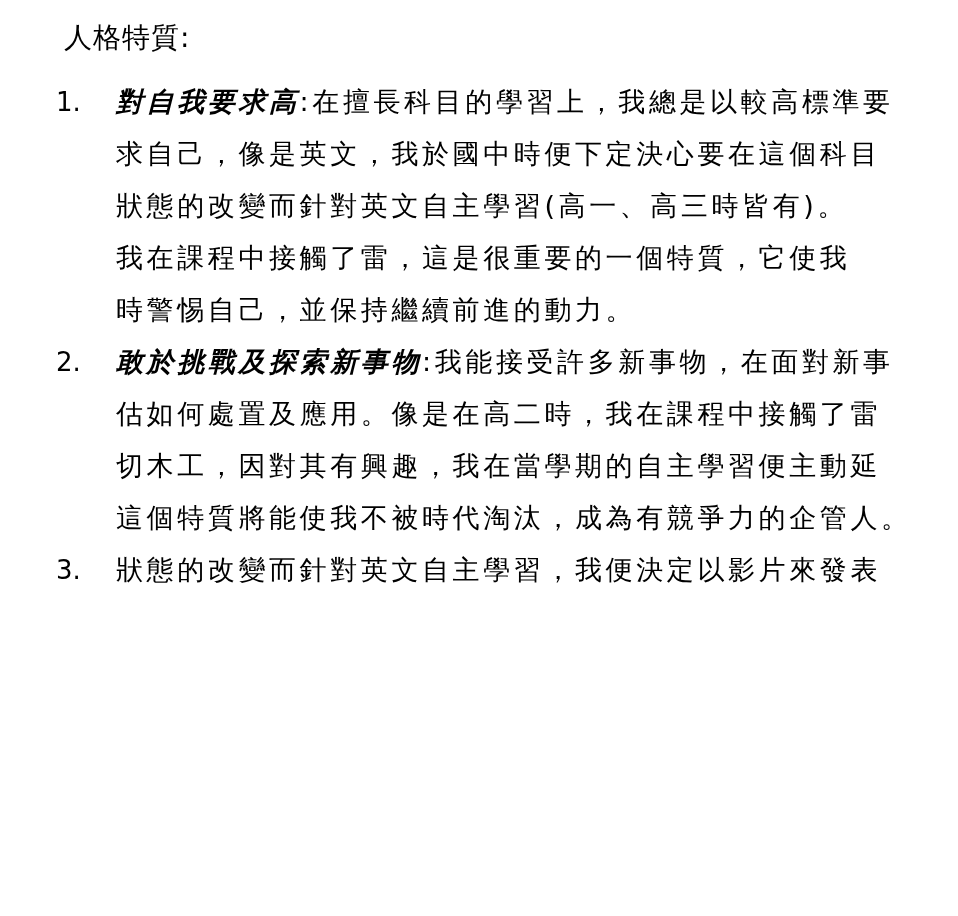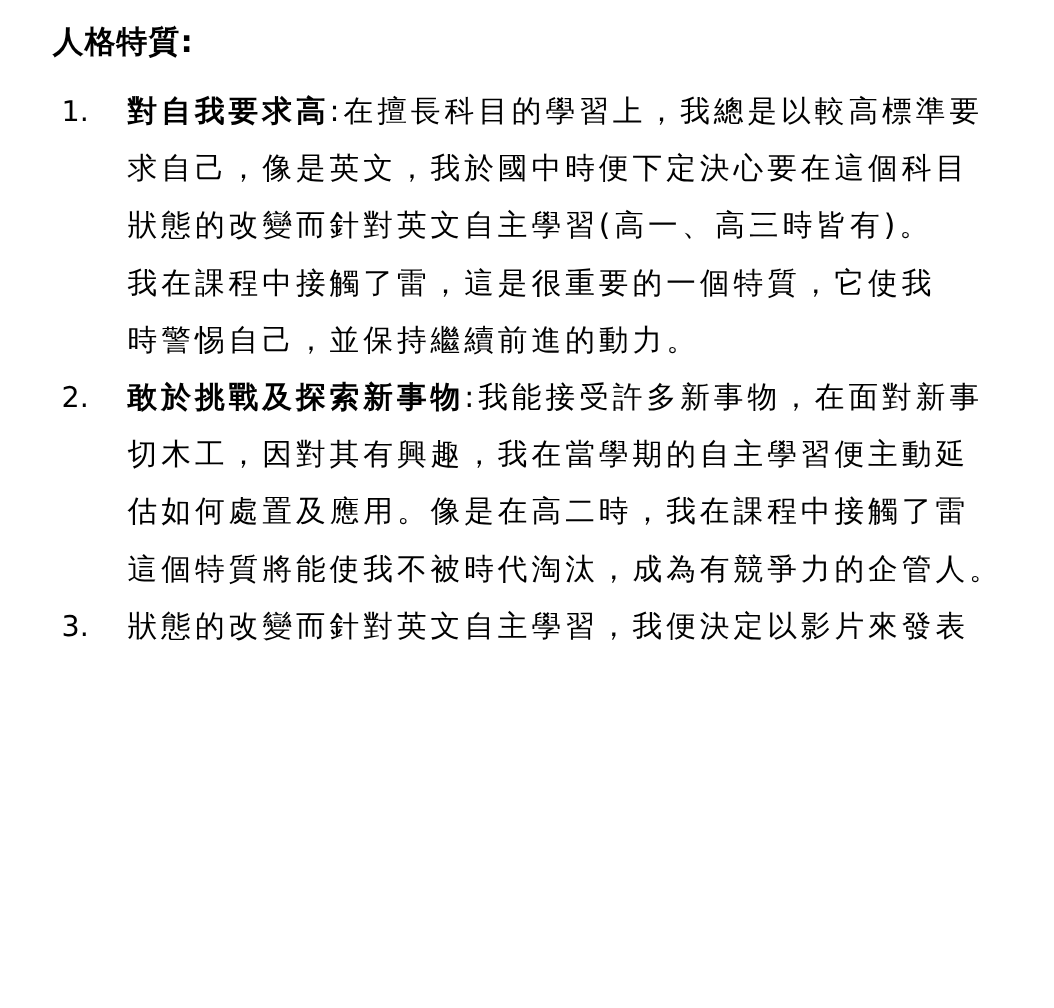--- a/index.html
+++ b/index.html
@@ -2,36 +2,36 @@
 <html><head>
   <meta charset="utf-8">
   <style>
     html, body { margin: 0; padding: 0; background: #ffffff; }
     body {
       width: 958px; height: 916px; overflow: hidden; position: relative;
       font-family: "DejaVu Sans", "Liberation Sans", sans-serif;
       color: #000000;
     }
     .title {
-      position: absolute; left: 48px; top: 16px;
-      font-size: 28px; font-weight: bold; line-height: 44px;
+      position: absolute; left: 64px; top: 16px;
+      font-size: 28px; font-weight: normal; line-height: 44px;
       letter-spacing: 1px;
     }
     .list { position: absolute; left: 0; top: 76px; width: 958px; }
     .item { position: relative; }
     .num {
       position: absolute; left: 56px; top: 0;
       font-size: 26px; line-height: 52px;
     }
     .body { margin-left: 116px; width: 800px; }
     .line {
       font-size: 27px; line-height: 52px; height: 52px;
       letter-spacing: 3.6px; white-space: nowrap;
     }
-    .bold { font-weight: bold; }
+    .bold { font-weight: bold; font-style: italic; }
   </style>
 </head>
 <body>
 
 <div class="title">人格特質:</div>
 
 <div class="list">
 
   <div class="item">
     <span class="num">1.</span>
@@ -41,22 +41,22 @@
       <div class="line">狀態的改變而針對英文自主學習(高一、高三時皆有)。</div>
       <div class="line">我在課程中接觸了雷，這是很重要的一個特質，它使我</div>
       <div class="line">時警惕自己，並保持繼續前進的動力。</div>
     </div>
   </div>
 
   <div class="item">
     <span class="num">2.</span>
     <div class="body">
       <div class="line"><span class="bold">敢於挑戰及探索新事物</span><span>:我能接受許多新事物，在面對新事</span></div>
+      <div class="line">估如何處置及應用。像是在高二時，我在課程中接觸了雷</div>
       <div class="line">切木工，因對其有興趣，我在當學期的自主學習便主動延</div>
-      <div class="line">估如何處置及應用。像是在高二時，我在課程中接觸了雷</div>
       <div class="line">這個特質將能使我不被時代淘汰，成為有競爭力的企管人。</div>
     </div>
   </div>
 
   <div class="item">
     <span class="num">3.</span>
     <div class="body">
       <div class="line">狀態的改變而針對英文自主學習，我便決定以影片來發表</div>
     </div>
   </div>

